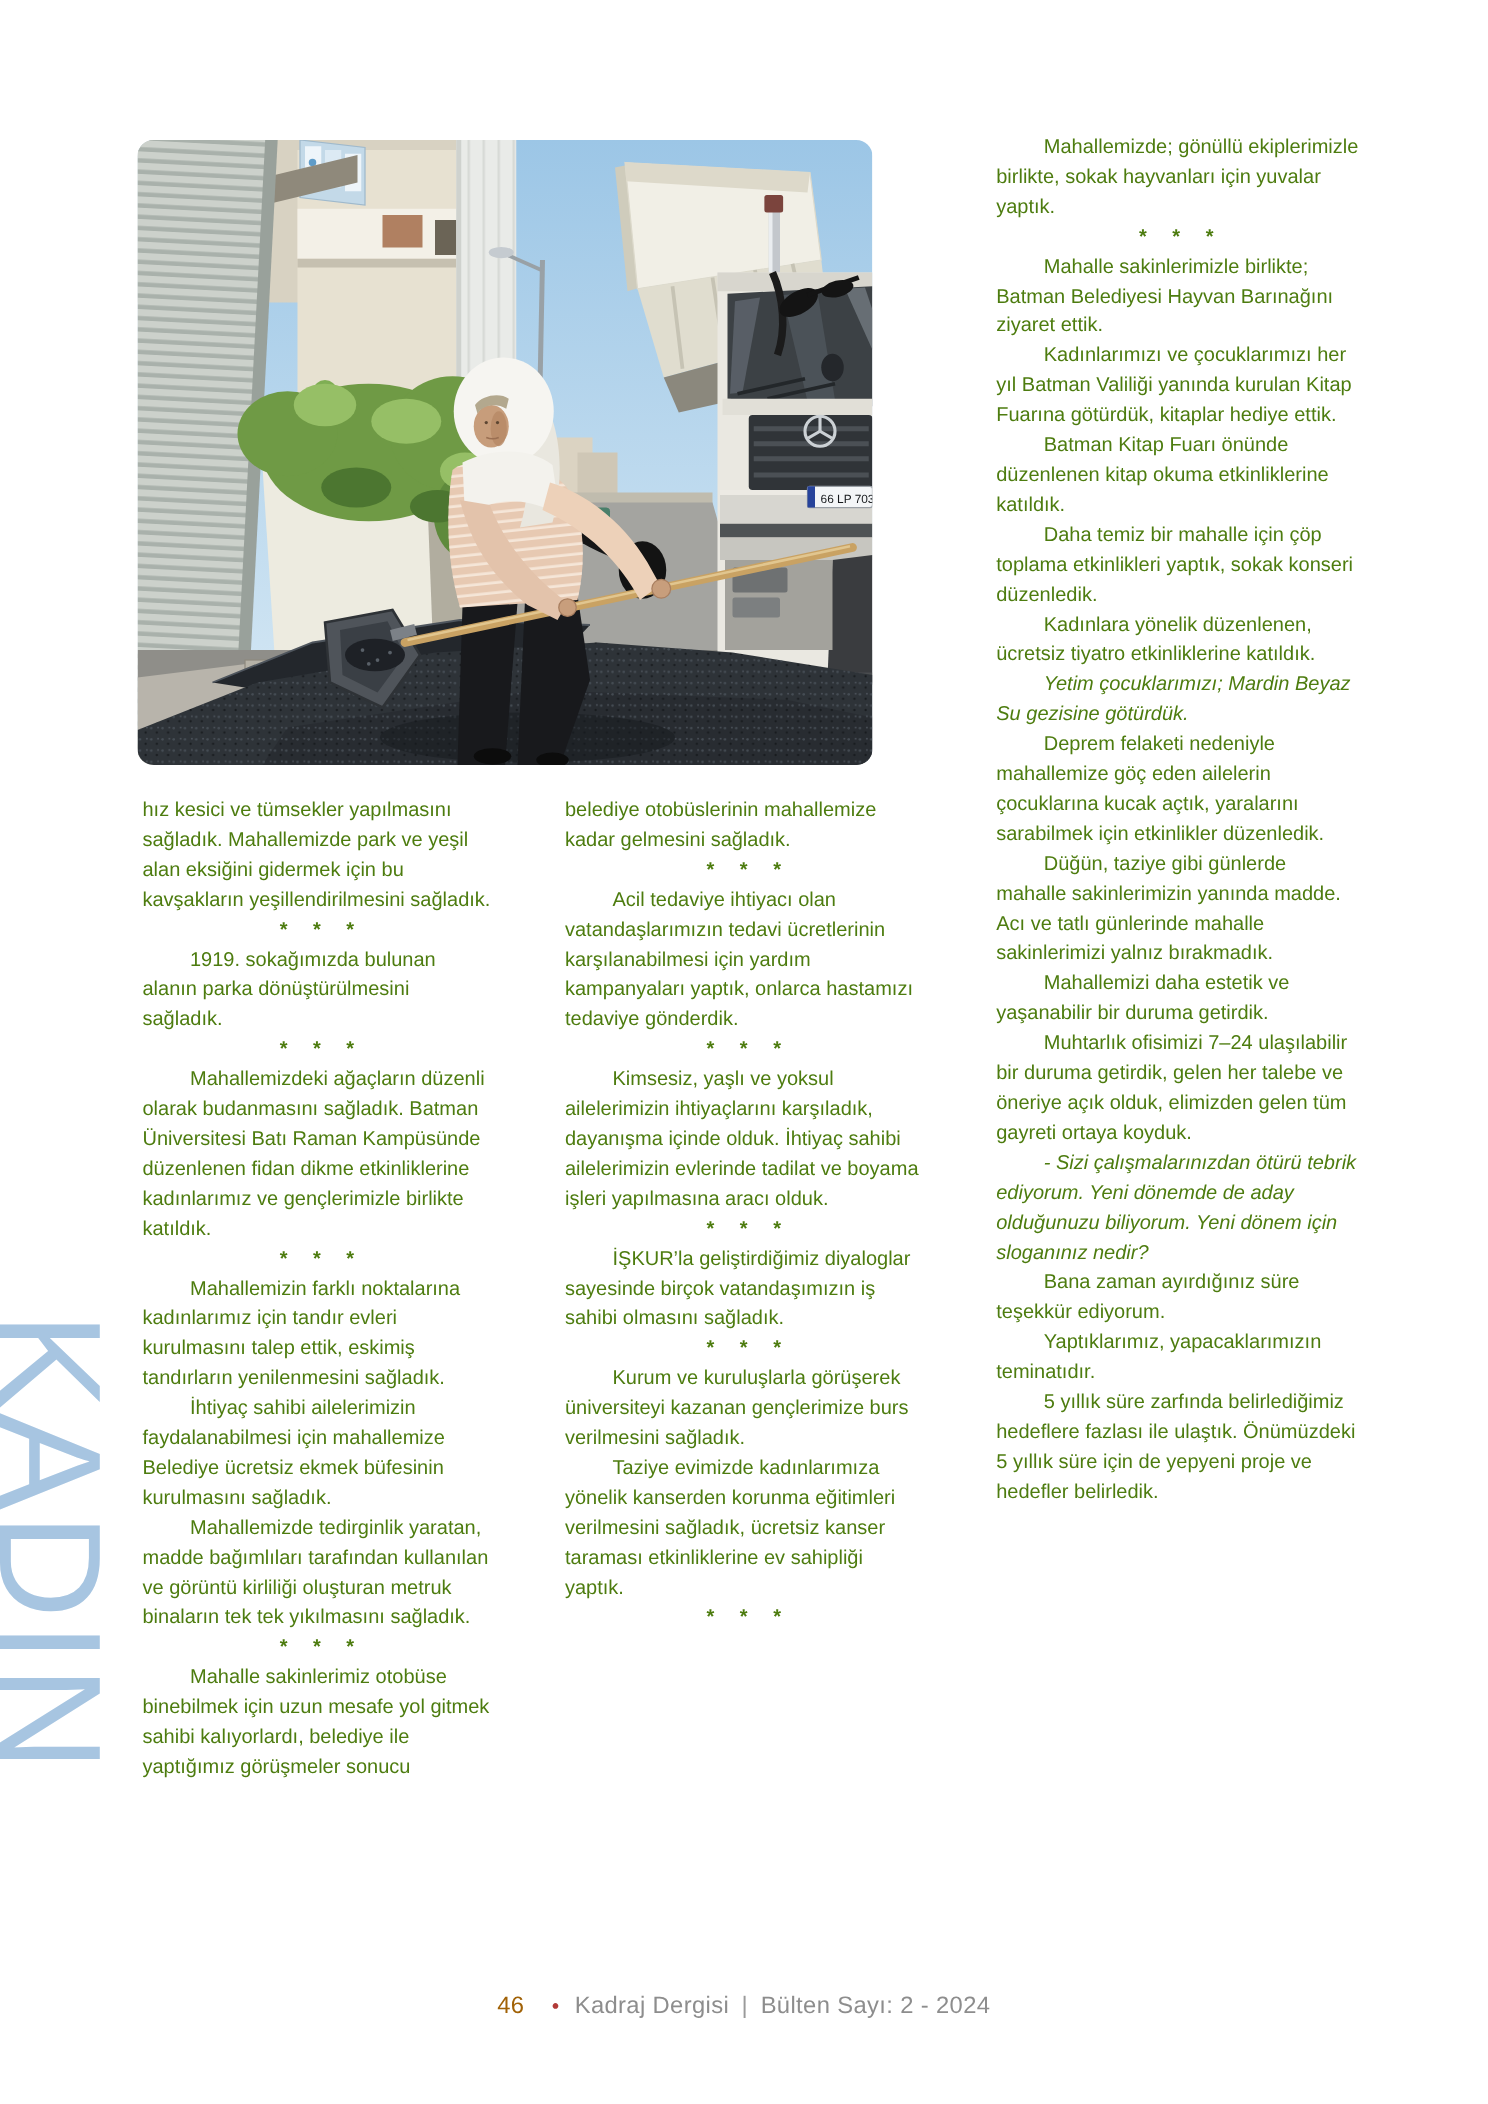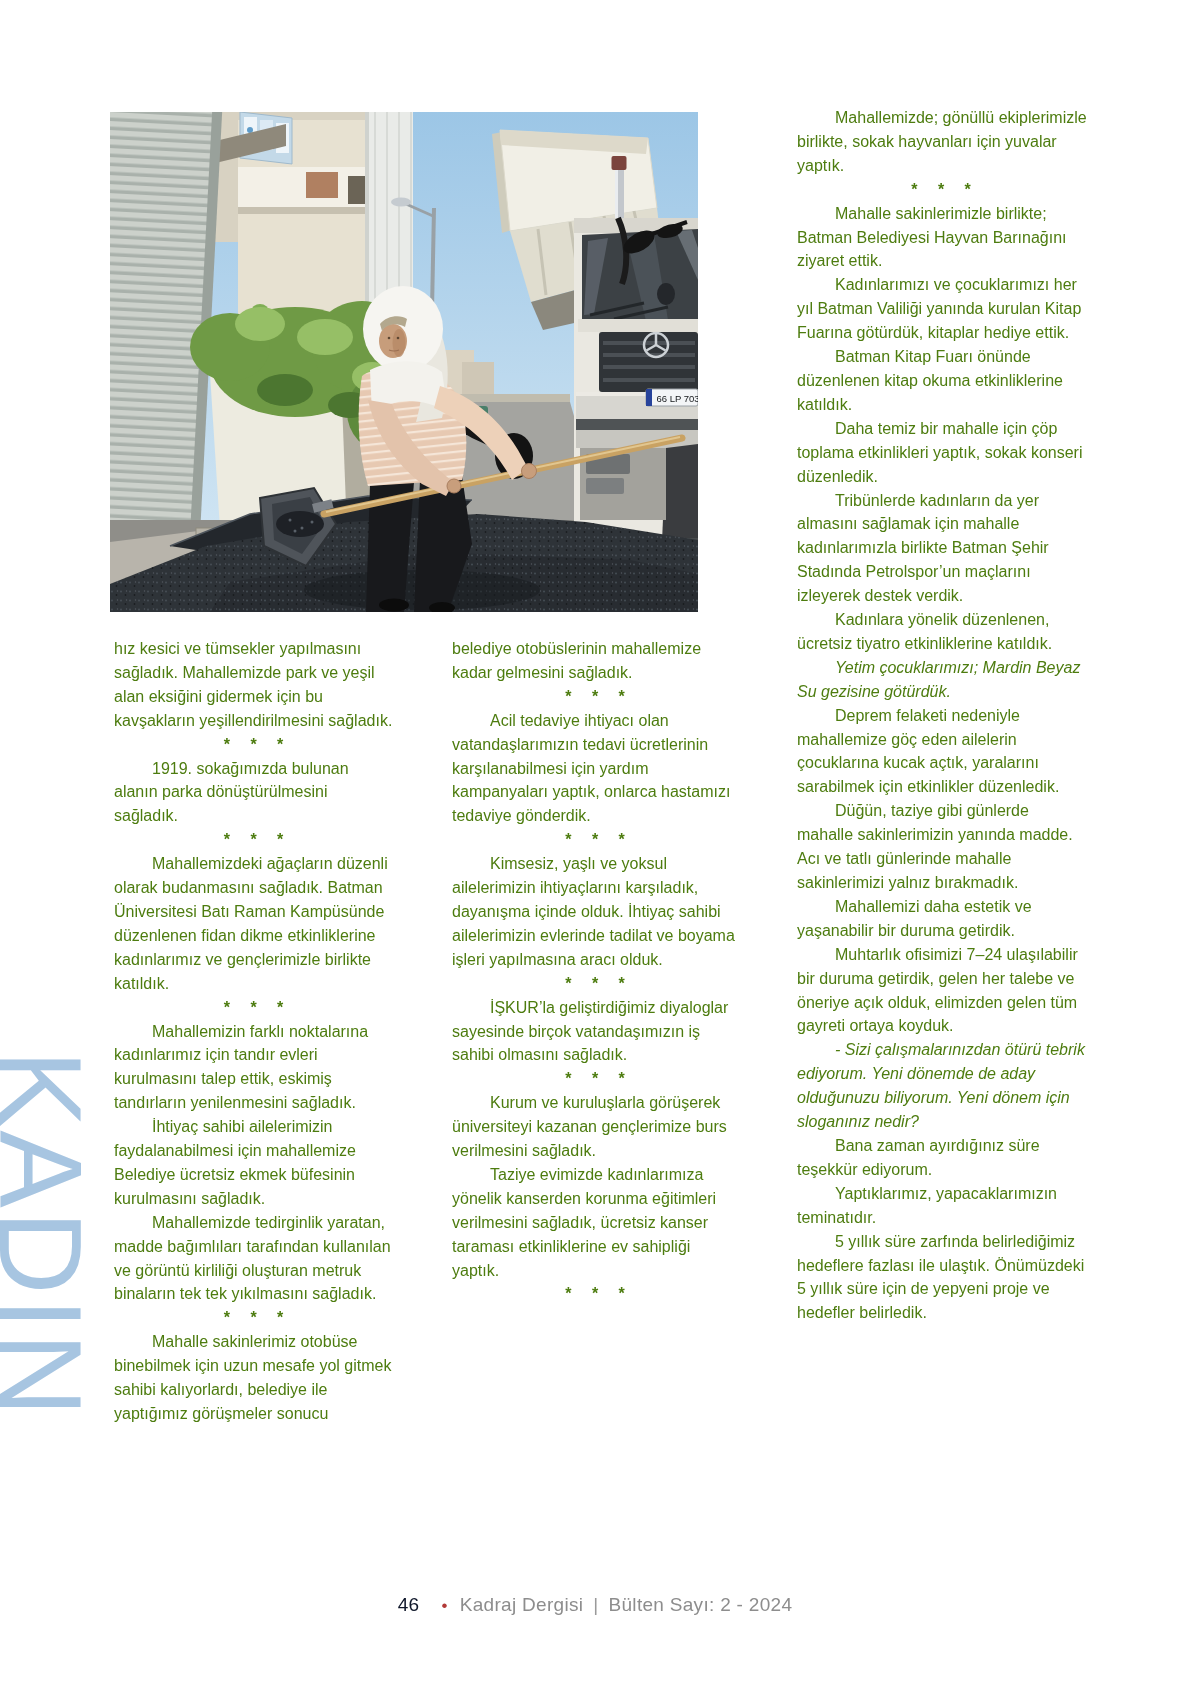--- a/index.html
+++ b/index.html
@@ -8,36 +8,36 @@
     overflow:hidden; font-family:"Liberation Sans", sans-serif; color:#3a3a3a;
   }
   
   .kadin {
     position:absolute; left:-18px; top:1050px;
     writing-mode:vertical-rl;
     font-size:116px; line-height:1; letter-spacing:3px;
     color:#a7c5e1; font-weight:400; user-select:none;
   }
   
-  .photo { position:absolute; left:110px; top:112px; width:588px; height:500px; overflow:hidden; }
+  .photo { position:absolute; left:110px; top:112px; width:588px; height:500px; overflow:hidden;border-radius:13px; }
   .photo svg { display:block; }
   
   .col { position:absolute; font-size:16px; line-height:23.9px; color:#4d7c0f; }
   .col1 { left:114px; top:617px;  width:281px; }
   .col2 { left:452px; top:617px;  width:288px; }
   .col3 { left:797px; top:106px;  width:290px; }
   .col p { margin:0; text-indent:38px; }
   .col p.cont  { text-indent:0;margin-top:20px; }
   .col p.q     { font-weight:normal; font-style:italic; }
   .col p.stars { text-indent:0; text-align:center; font-weight:bold;
                  letter-spacing:2px; word-spacing:12px; }
   
   .footer { position:absolute; left:0; top:1594px; width:100%; text-align:center;
             font-size:19px; letter-spacing:0.3px; color:#8d8d8d; }
-  .footer .fnum { color:#0f172a; margin-right:22px; }
+  .footer .fnum { color:#a16207; margin-right:22px; }
   .footer .fdot { color:#b23a38; margin-right:12px; font-size:17px; }
   .footer .fmag { margin-right:10px; }
   .footer .fsep { color:#9a9a9a; margin-right:10px; }
 </style>
 </head>
 <body>
 
 <div class="page">
 
   <div class="kadin">KADIN</div>
@@ -293,21 +293,20 @@
     <p class="stars">* * *</p>
   </div>
 
   <div class="col col3">
     <p>Mahallemizde; gönüllü ekiplerimizle birlikte, sokak hayvanları için yuvalar yaptık.</p>
     <p class="stars">* * *</p>
     <p>Mahalle sakinlerimizle birlikte; Batman Belediyesi Hayvan Barınağını ziyaret ettik.</p>
     <p>Kadınlarımızı ve çocuklarımızı her yıl Batman Valiliği yanında kurulan Kitap Fuarına götürdük, kitaplar hediye ettik.</p>
     <p>Batman Kitap Fuarı önünde düzenlenen kitap okuma etkinliklerine katıldık.</p>
     <p>Daha temiz bir mahalle için çöp toplama etkinlikleri yaptık, sokak konseri düzenledik.</p>
-    <p>Tribünlerde kadınların da yer almasını sağlamak için mahalle kadınlarımızla birlikte Batman Şehir Stadında Petrolspor’un maçlarını izleyerek destek verdik.</p>
     <p>Kadınlara yönelik düzenlenen, ücretsiz tiyatro etkinliklerine katıldık.</p>
     <p class="q">Yetim çocuklarımızı; Mardin Beyaz Su gezisine götürdük.</p>
     <p>Deprem felaketi nedeniyle mahallemize göç eden ailelerin çocuklarına kucak açtık, yaralarını sarabilmek için etkinlikler düzenledik.</p>
     <p>Düğün, taziye gibi günlerde mahalle sakinlerimizin yanında madde. Acı ve tatlı günlerinde mahalle sakinlerimizi yalnız bırakmadık.</p>
     <p>Mahallemizi daha estetik ve yaşanabilir bir duruma getirdik.</p>
     <p>Muhtarlık ofisimizi 7–24 ulaşılabilir bir duruma getirdik, gelen her talebe ve öneriye açık olduk, elimizden gelen tüm gayreti ortaya koyduk.</p>
     <p class="q">- Sizi çalışmalarınızdan ötürü tebrik ediyorum. Yeni dönemde de aday olduğunuzu biliyorum. Yeni dönem için sloganınız nedir?</p>
     <p>Bana zaman ayırdığınız süre teşekkür ediyorum.</p>
     <p>Yaptıklarımız, yapacaklarımızın teminatıdır.</p>
     <p>5 yıllık süre zarfında belirlediğimiz hedeflere fazlası ile ulaştık. Önümüzdeki 5 yıllık süre için de yepyeni proje ve hedefler belirledik.</p>

